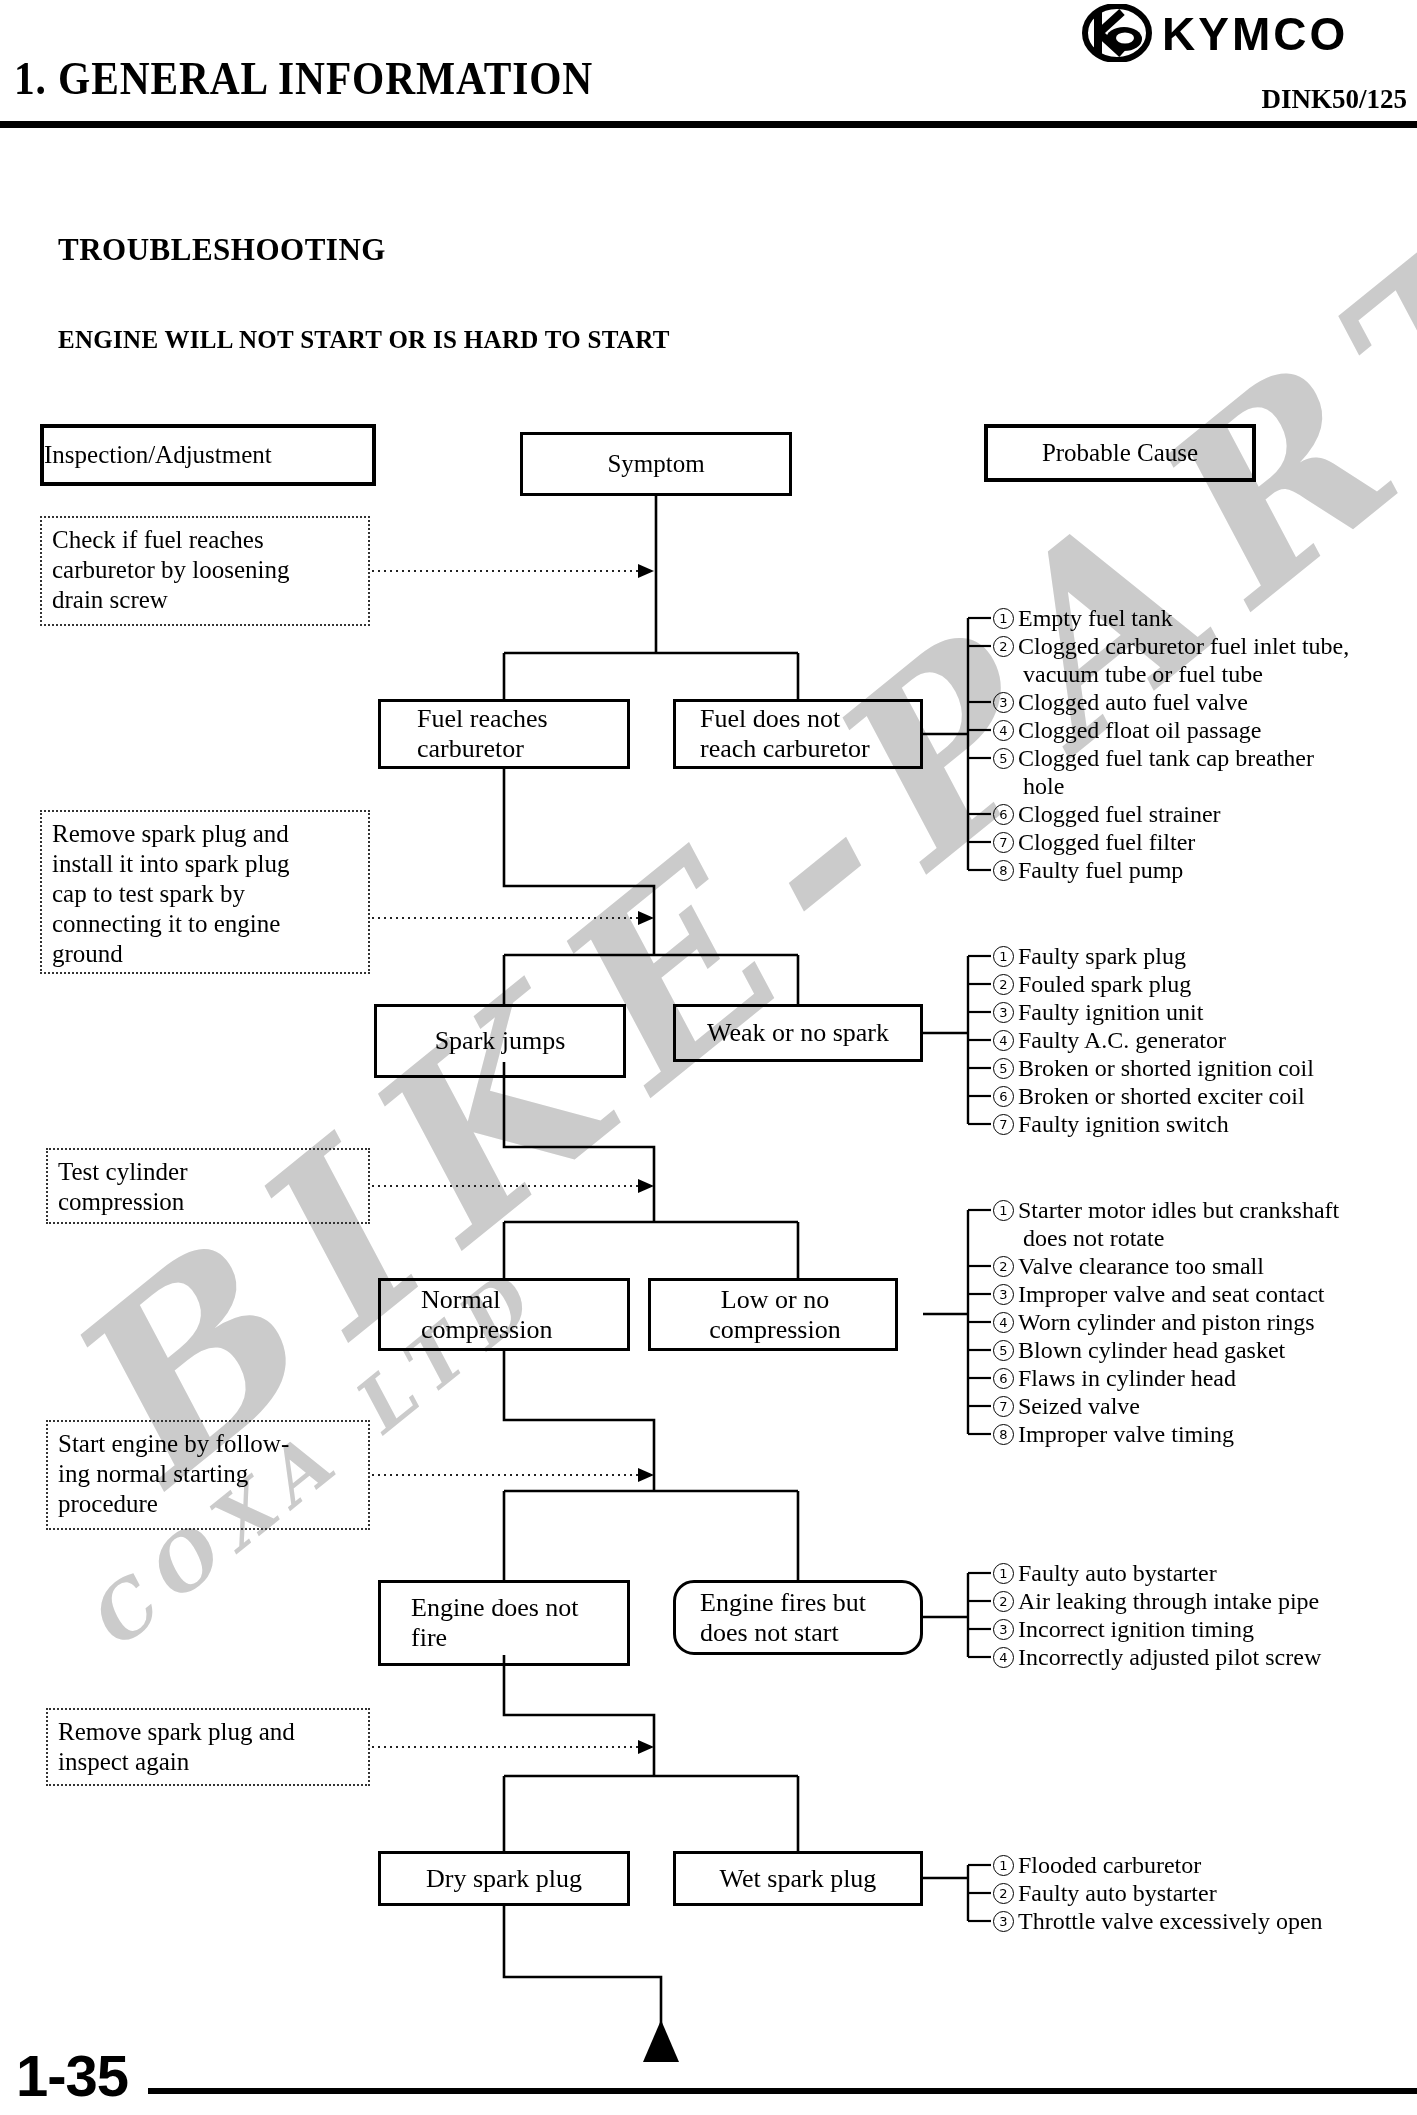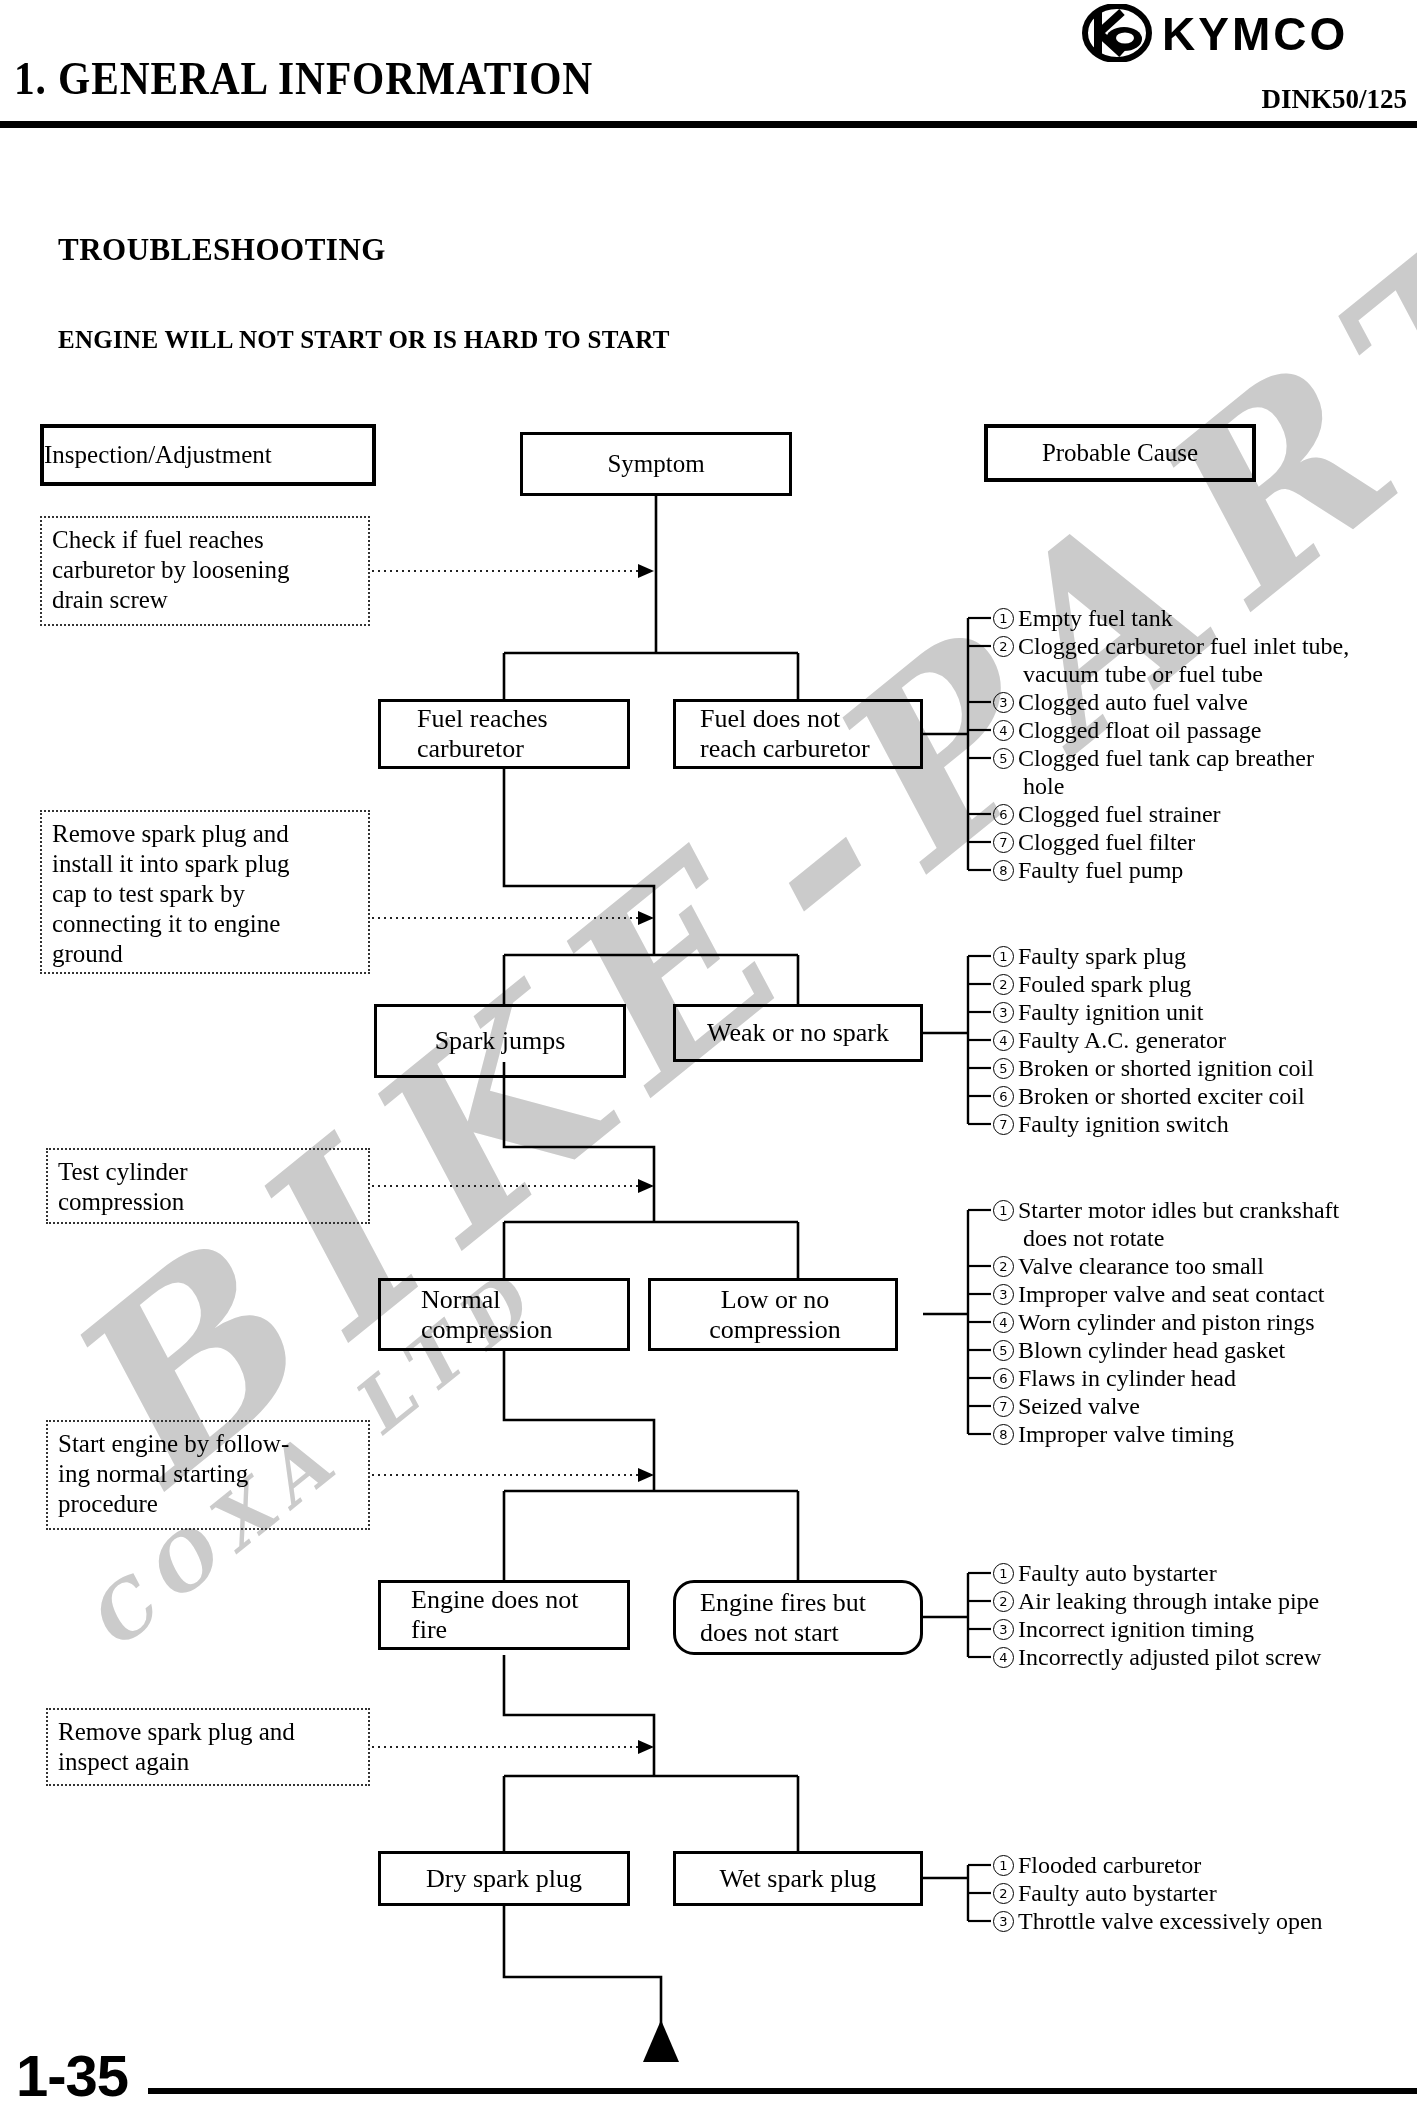--- a/index.html
+++ b/index.html
@@ -179,21 +179,21 @@
         <div>Weak or no spark</div>
       </div>
       <div class="c flowbox" style="left: 378px; top: 1278px; width: 252px; height: 73px; padding-left: 40px;">
         <div>Normal</div>
         <div>compression</div>
       </div>
       <div class="c flowbox center" style="left: 648px; top: 1278px; width: 250px; height: 73px; padding-left: 4px;">
         <div>Low or no</div>
         <div>compression</div>
       </div>
-      <div class="c flowbox" style="left: 378px; top: 1580px; width: 252px; height: 70px; padding-left: 30px;">
+      <div class="c flowbox" style="left: 378px; top: 1580px; width: 252px; height: 86px; padding-left: 30px;">
         <div>Engine does not</div>
         <div>fire</div>
       </div>
       <div class="c flowbox" style="left: 673px; top: 1580px; width: 250px; height: 75px; padding-left: 24px; border-radius: 21px;">
         <div>Engine fires but</div>
         <div>does not start</div>
       </div>
       <div class="c flowbox center" style="left: 378px; top: 1851px; width: 252px; height: 55px; padding-left: 0px;">
         <div>Dry spark plug</div>
       </div>

